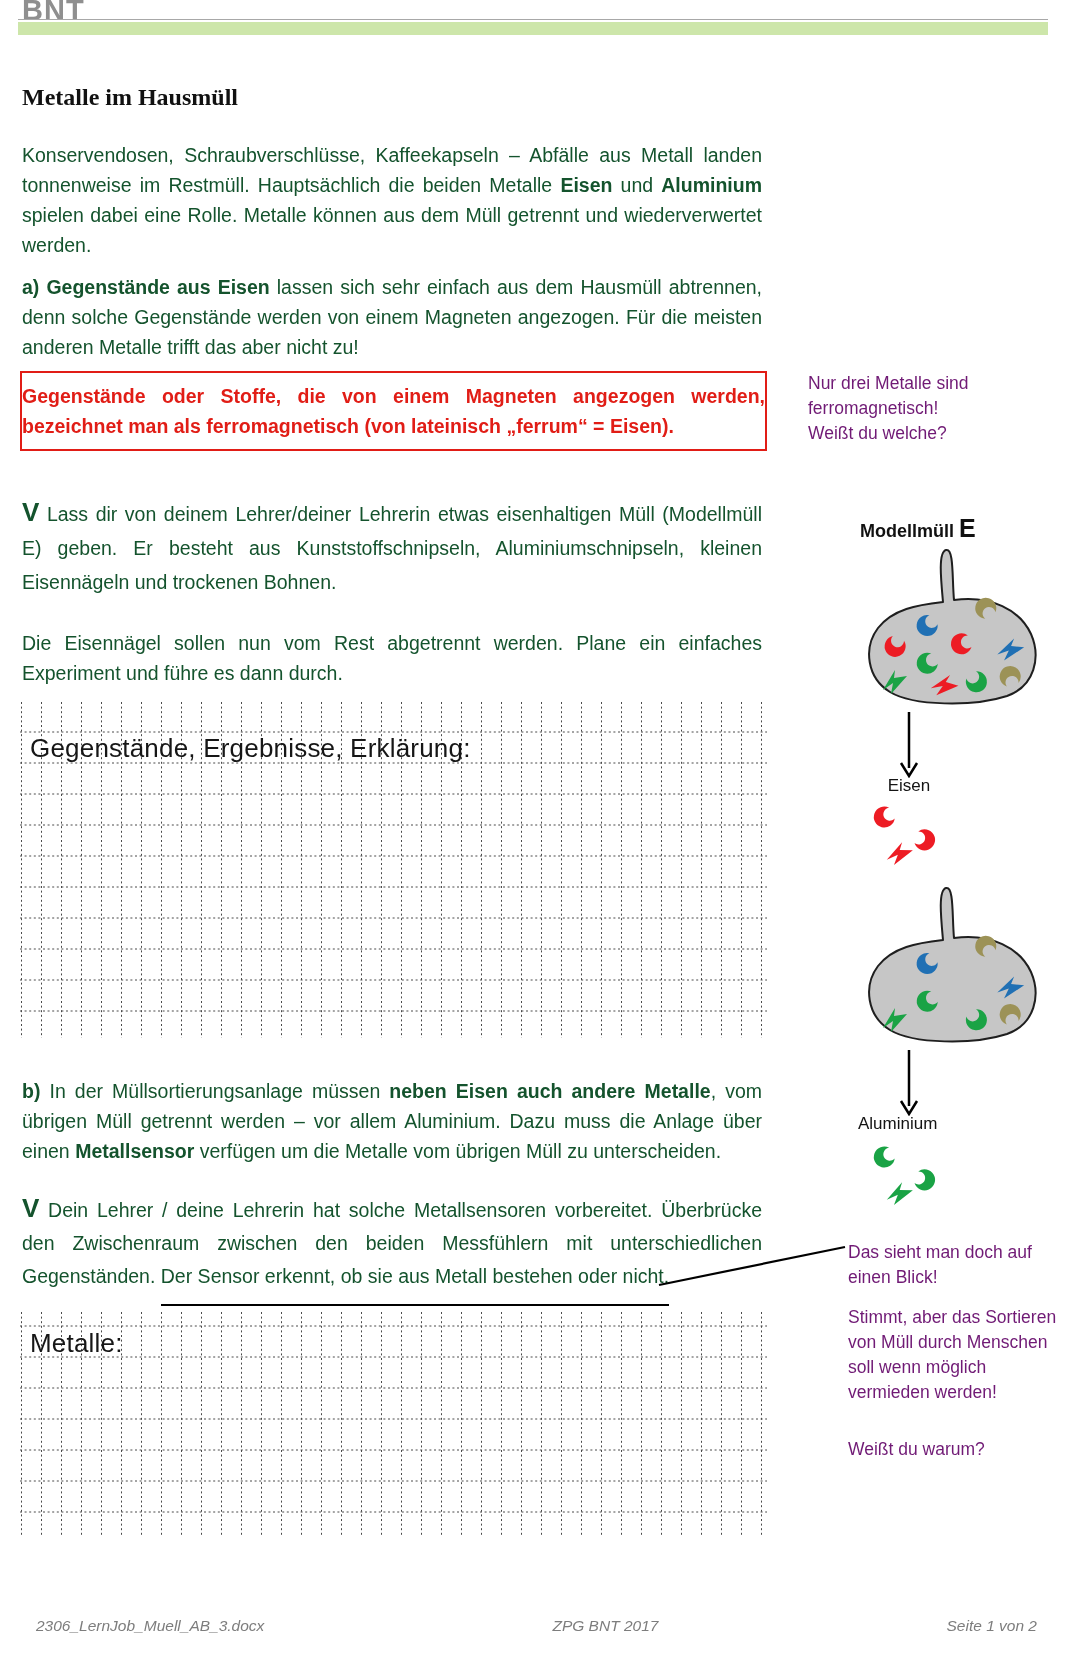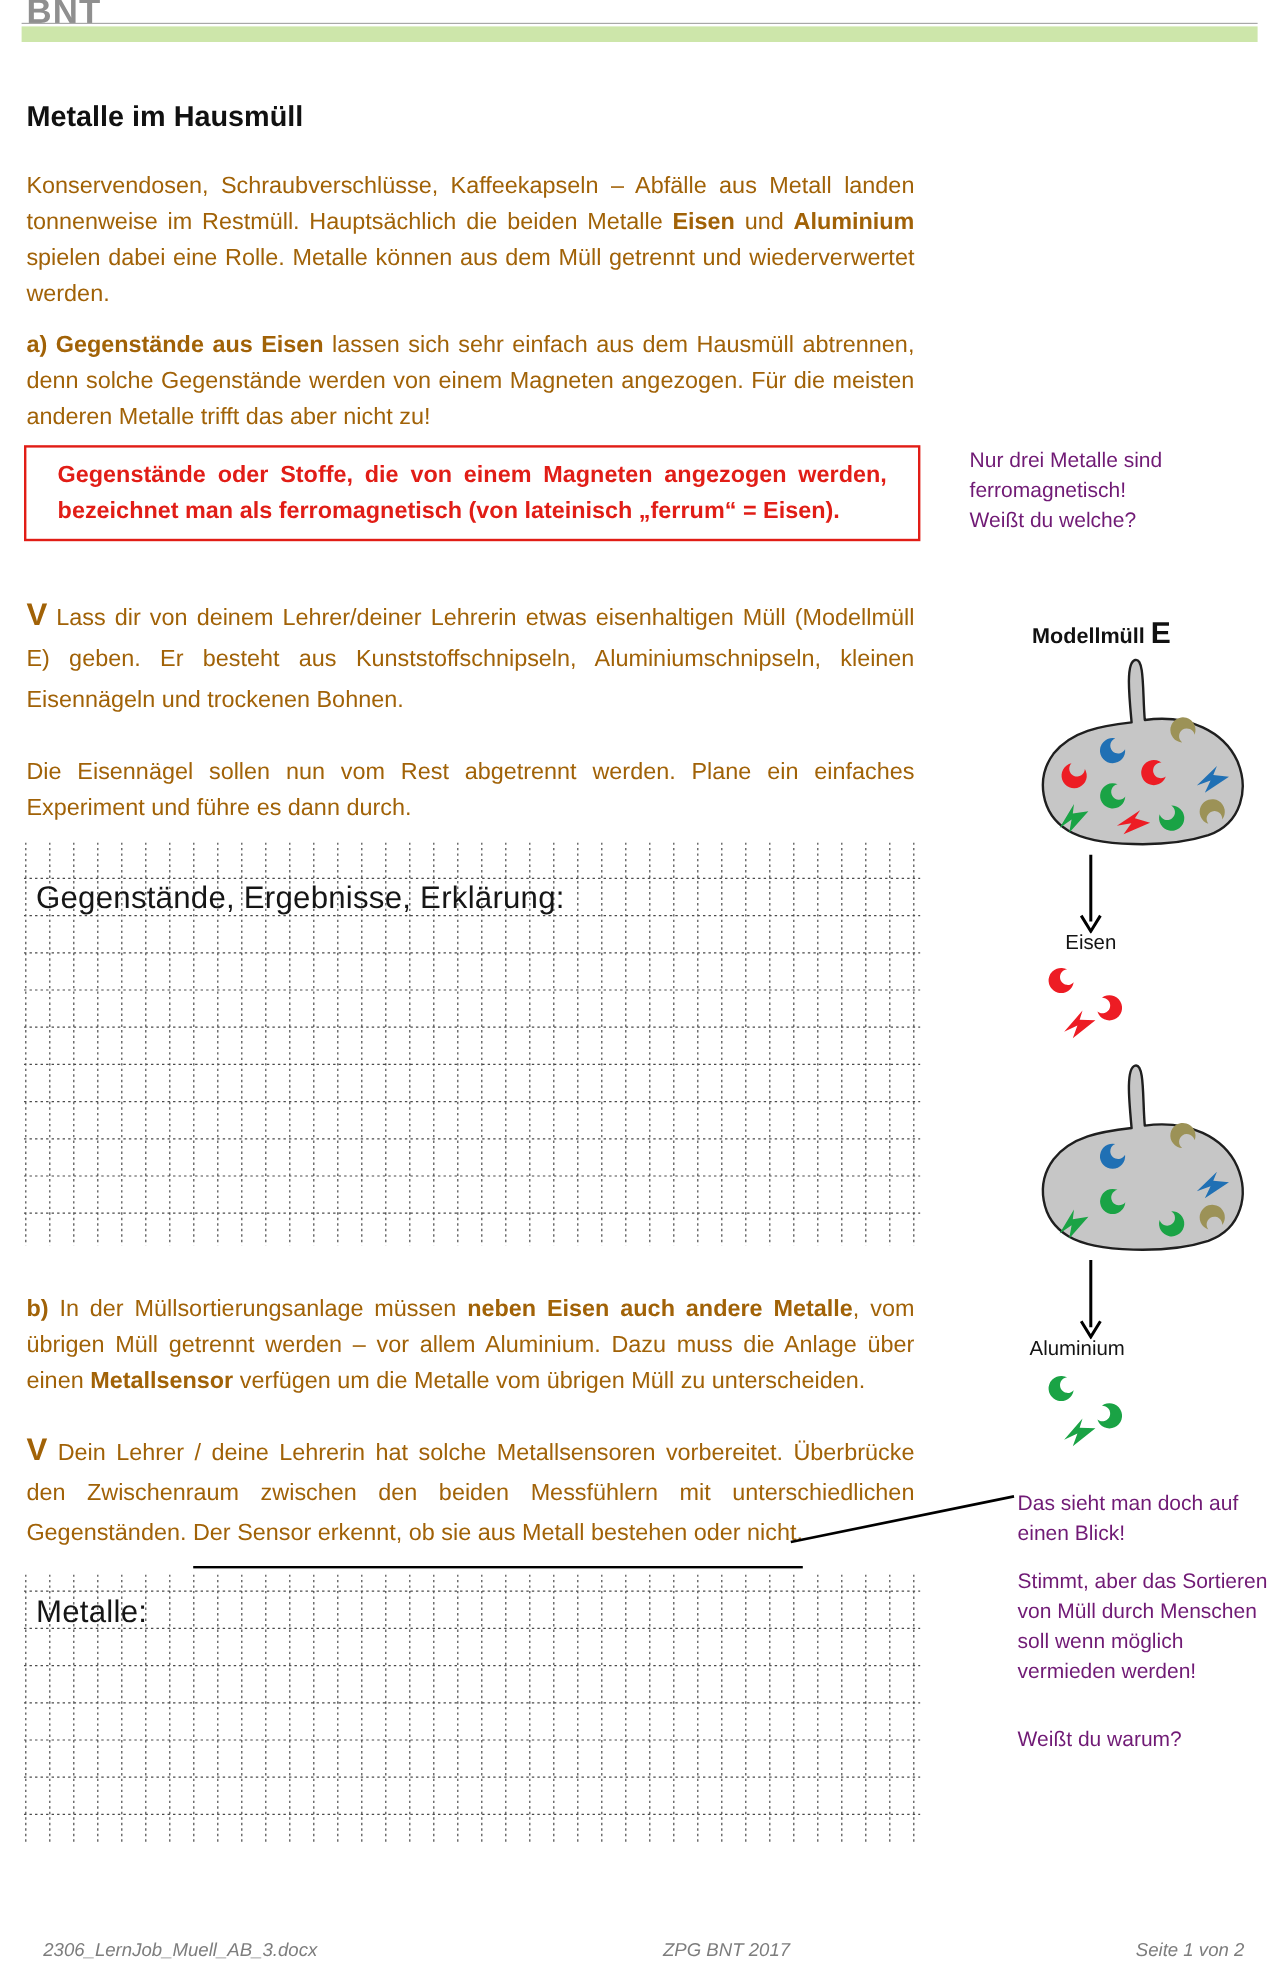--- a/index.html
+++ b/index.html
@@ -4,29 +4,29 @@
 <style>
   html,body{margin:0;padding:0;background:#ffffff;}
   .page{position:relative;width:1073px;height:1653px;background:#fff;
         font-family:"Liberation Sans",sans-serif;color:#1b1b1b;overflow:hidden;}
   .abs{position:absolute;}
   
   .bnt-logo{left:22px;top:-6px;font-size:29px;font-weight:700;color:#8f8f8f;letter-spacing:1px;}
   .header-rule{left:18px;top:19px;width:1030px;height:0;border-top:1.5px solid #a8a8a8;}
   .green-bar{left:18px;top:22px;width:1030px;height:13px;}
   
-  .title{left:22px;top:84px;font-size:24px;font-weight:700;color:#111;}
-  .text{font-size:19.5px;line-height:30px;text-align:justify;color:#a16207;}
+  .title{left:22px;top:84px;font-size:24px;font-weight:700;color:#111;font-family:Liberation Serif, serif;}
+  .text{font-size:19.5px;line-height:30px;text-align:justify;color:#14532d;}
   .v-para{line-height:34px;}
   .col{left:22px;width:740px;}
   .b,.seg-b{font-weight:700;}
   .seg-u{border-bottom:2.2px solid #000;padding-bottom:17px;}
   .seg-big{font-weight:700;font-size:26px;}
   .infobox{left:20px;top:371px;width:747px;box-sizing:border-box;border:2px solid #e11d16;
-           padding:8px 26px;color:#e11d16;font-weight:700;}
+           padding:8px 0;color:#e11d16;font-weight:700;}
   .note{font-size:17.5px;line-height:25px;color:#701a75;white-space:pre-line;text-align:left;}
   .grid-label{font-size:26px;color:#161616;letter-spacing:0.2px;}
   .fig-label{font-size:18px;font-weight:700;color:#111;}
   .fig-label .big-e{font-size:25px;}
   .small-label{font-size:17px;color:#141414;}
   .bag-outline{stroke:#1f1f1f;stroke-width:2;stroke-linejoin:round;}
   .footer{left:0;top:1617px;width:1073px;box-sizing:border-box;padding:0 36px;display:flex;
           justify-content:space-between;font-style:italic;font-size:15.5px;color:#7d7d7d;}
   .center-text{text-align:center;}
 </style>

